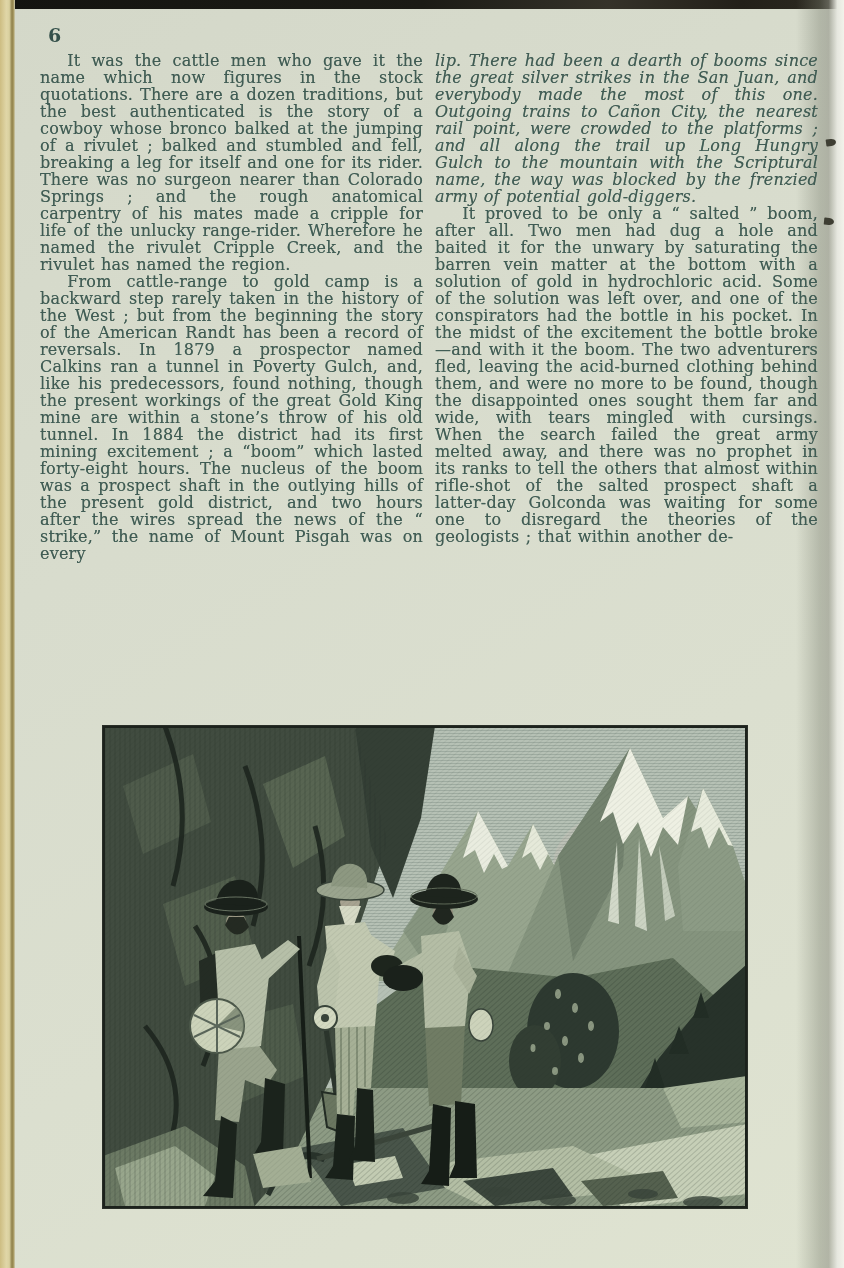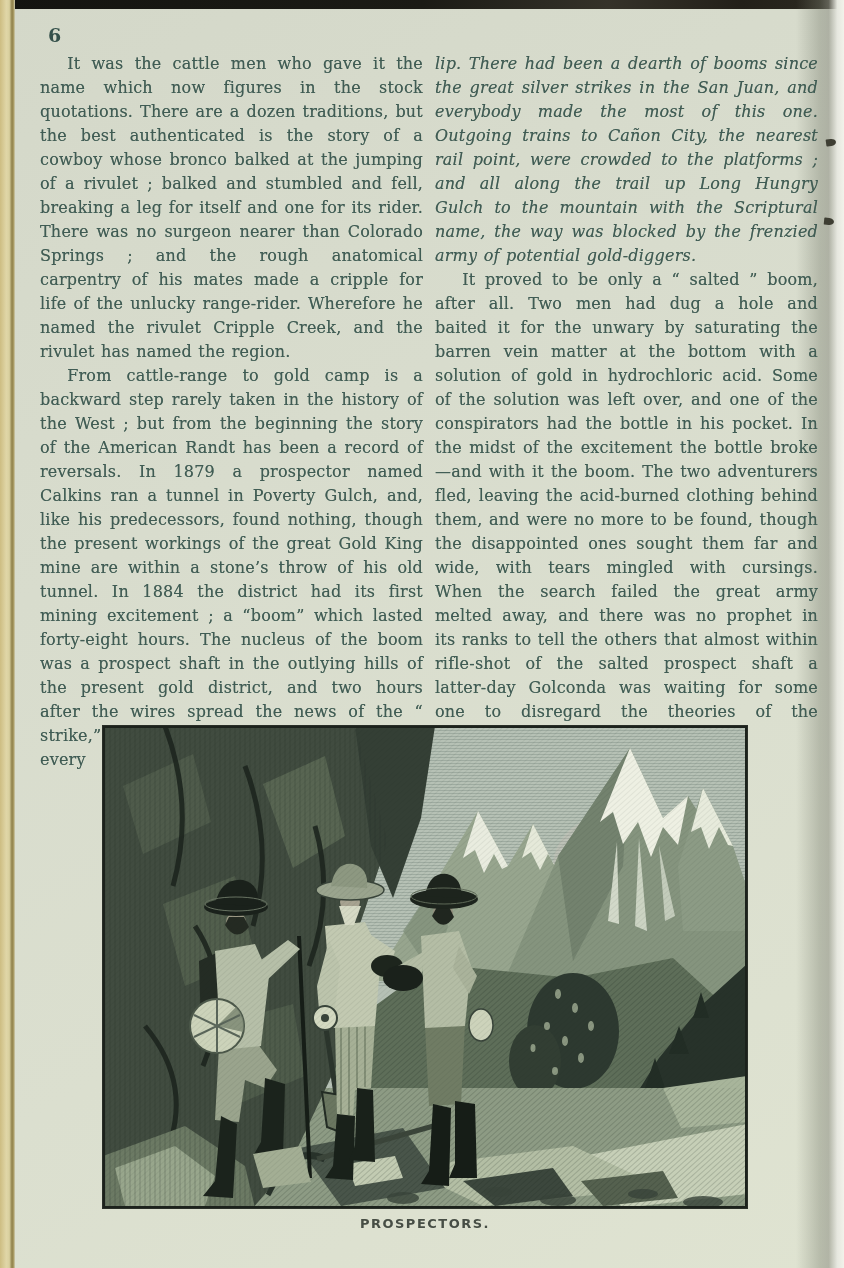--- a/index.html
+++ b/index.html
@@ -15,21 +15,21 @@
     background: linear-gradient(90deg,#cdbd82 0%,#e0d6a7 42%,#d9d09f 62%,#8d7f49 80%,#a89a63 90%,#cfcdb2 100%); }
   .edge-right { position:absolute; top:0; bottom:0; right:0; width:48px;
     background: linear-gradient(90deg, rgba(125,130,115,0) 0%, rgba(118,123,108,0.38) 50%, rgba(140,142,130,0.55) 68%, #e6e7df 86%, #f2f2ea 100%); }
   .speck { position:absolute; width:10px; height:7px; background:#3e3e33; border-radius:1px 60% 60% 1px; }
   .speck.s1 { left:826px; top:139px; transform:rotate(-8deg); }
   .speck.s2 { left:824px; top:218px; transform:rotate(6deg); }
 
   .folio { position:absolute; left:48px; top:24px; font-size:19px; font-weight:bold; color:#35514b; }
 
   .columns { position:absolute; left:40px; top:52px; width:778px; display:flex; gap:12px; }
-  .col { width:383px; text-align:justify; color:#405c54; font-size:16px; line-height:24px;
+  .col { width:383px; text-align:justify; color:#405c54; font-size:16px; line-height:17px;
          letter-spacing:0.2px; word-spacing:1.2px;
          text-shadow:0 0 0.5px rgba(46,78,70,0.55); }
   .col p { margin:0; }
   .col p.indent { text-indent:1.7em; }
   .col p.cont { text-indent:0;font-style:italic; }
 
   .illustration { position:absolute; left:103px; top:726px; width:644px; height:482px; margin:0;
     box-shadow:0 0 0 1px #2a2f28; }
   .illustration svg { display:block; }
 
@@ -219,15 +219,14 @@
         <ellipse cx="455" cy="474" rx="18" ry="6"></ellipse>
           <ellipse cx="540" cy="468" rx="15" ry="5"></ellipse>
         <ellipse cx="600" cy="476" rx="20" ry="6"></ellipse>
       </g>
 
       <rect x="0" y="0" width="644" height="482" fill="url(#hatchD)" opacity="0.13"></rect>
       <rect x="1" y="1" width="642" height="480" fill="none" stroke="#1c221c" stroke-width="2"></rect>
     </svg>
   </figure>
 
-  <div class="caption">PROSPECTORS.</div>
 
 </div>
 
 </body></html>

